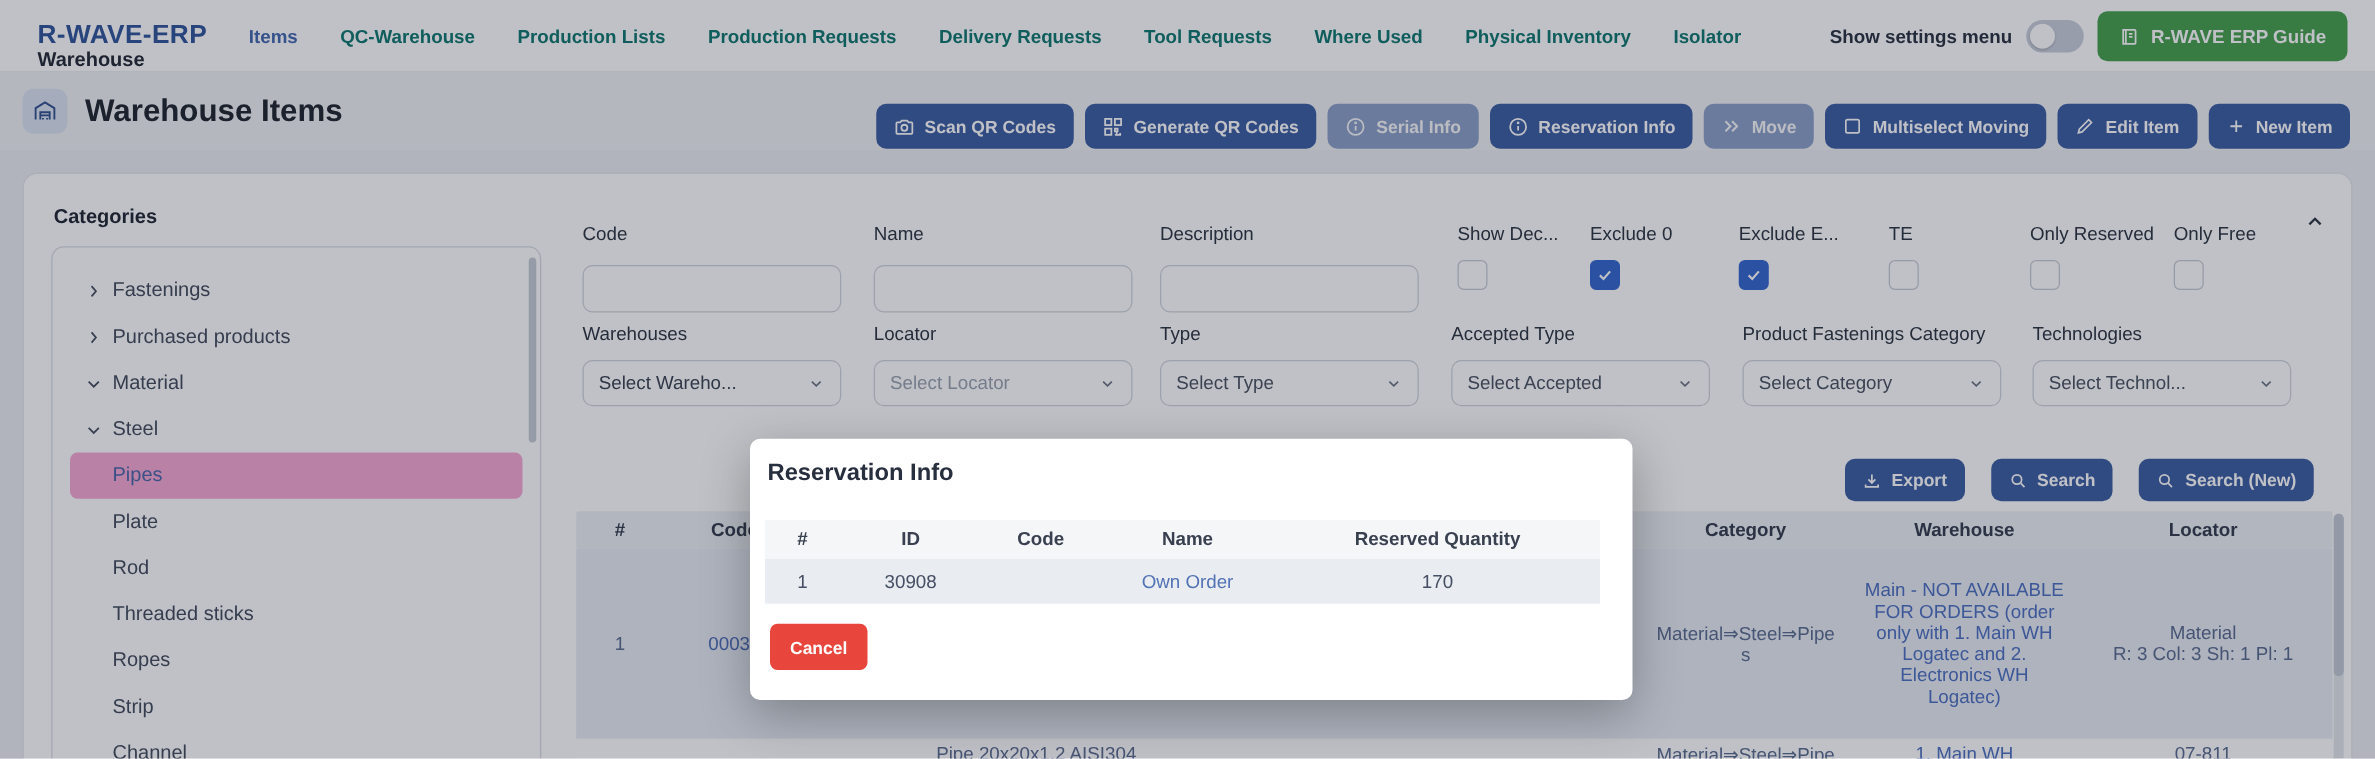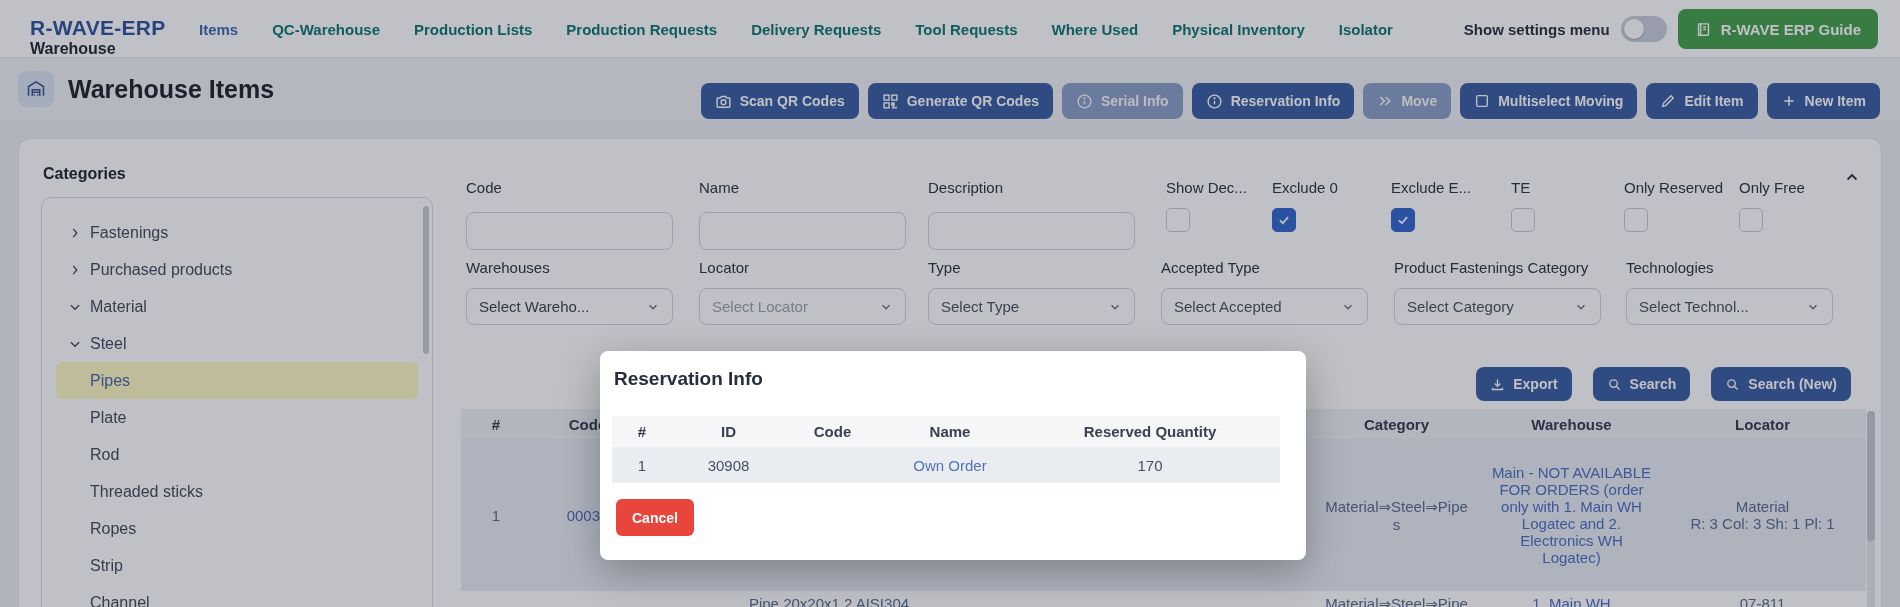--- a/index.html
+++ b/index.html
@@ -29,21 +29,21 @@
   .btn-navy.disabled{opacity:.55;cursor:default;}
   .btn-navy .ic,.btn-green .ic{display:flex;align-items:center;}
 
   
   .card{position:absolute;left:18px;top:138px;width:1864px;height:560px;background:#ffffff;border:1px solid #e2e4e9;border-radius:12px;}
   .cat-title{position:absolute;left:24px;top:26px;font-size:16px;font-weight:600;color:#202632;}
   .tree-box{position:absolute;left:22px;top:58px;width:392px;height:500px;border:1px solid #d8dbe2;border-radius:10px;overflow:hidden;}
   .tree{padding-top:16px;}
   .tree-row{height:37px;display:flex;align-items:center;padding-left:48px;font-size:16px;color:#434b5c;position:relative;cursor:pointer;}
   .tree-arrow{position:absolute;left:26px;top:0;height:37px;display:flex;align-items:center;color:#454d5e;}
-  .tree-row.selected{background:#fef9c3;border-radius:6px;margin:0 14px;padding-left:34px;color:#4a66a8;}
+  .tree-row.selected{background:#f9a8d4;border-radius:6px;margin:0 14px;padding-left:34px;color:#4a66a8;}
   .tree-scrollbar{position:absolute;right:3px;top:8px;width:6px;height:148px;background:#c7ccd5;border-radius:3px;}
 
   
   .f-group{position:absolute;top:40px;}
   .f-label{font-size:15px;color:#2d3440;font-weight:500;white-space:nowrap;}
   .f-input{margin-top:16px;width:207px;height:38px;border:1px solid #cfd3da;border-radius:8px;background:#fff;padding:0 12px;font-size:15px;color:#333;outline:none;}
   .cb-group{position:absolute;top:40px;}
   .checkbox{margin-top:12px;width:24px;height:24px;border:1.5px solid #c6cbd4;border-radius:5px;background:#fff;display:flex;align-items:center;justify-content:center;cursor:pointer;color:#fff;}
   .checkbox.checked{background:#3566cf;border-color:#3566cf;}
   .sel-group{position:absolute;top:120px;}

